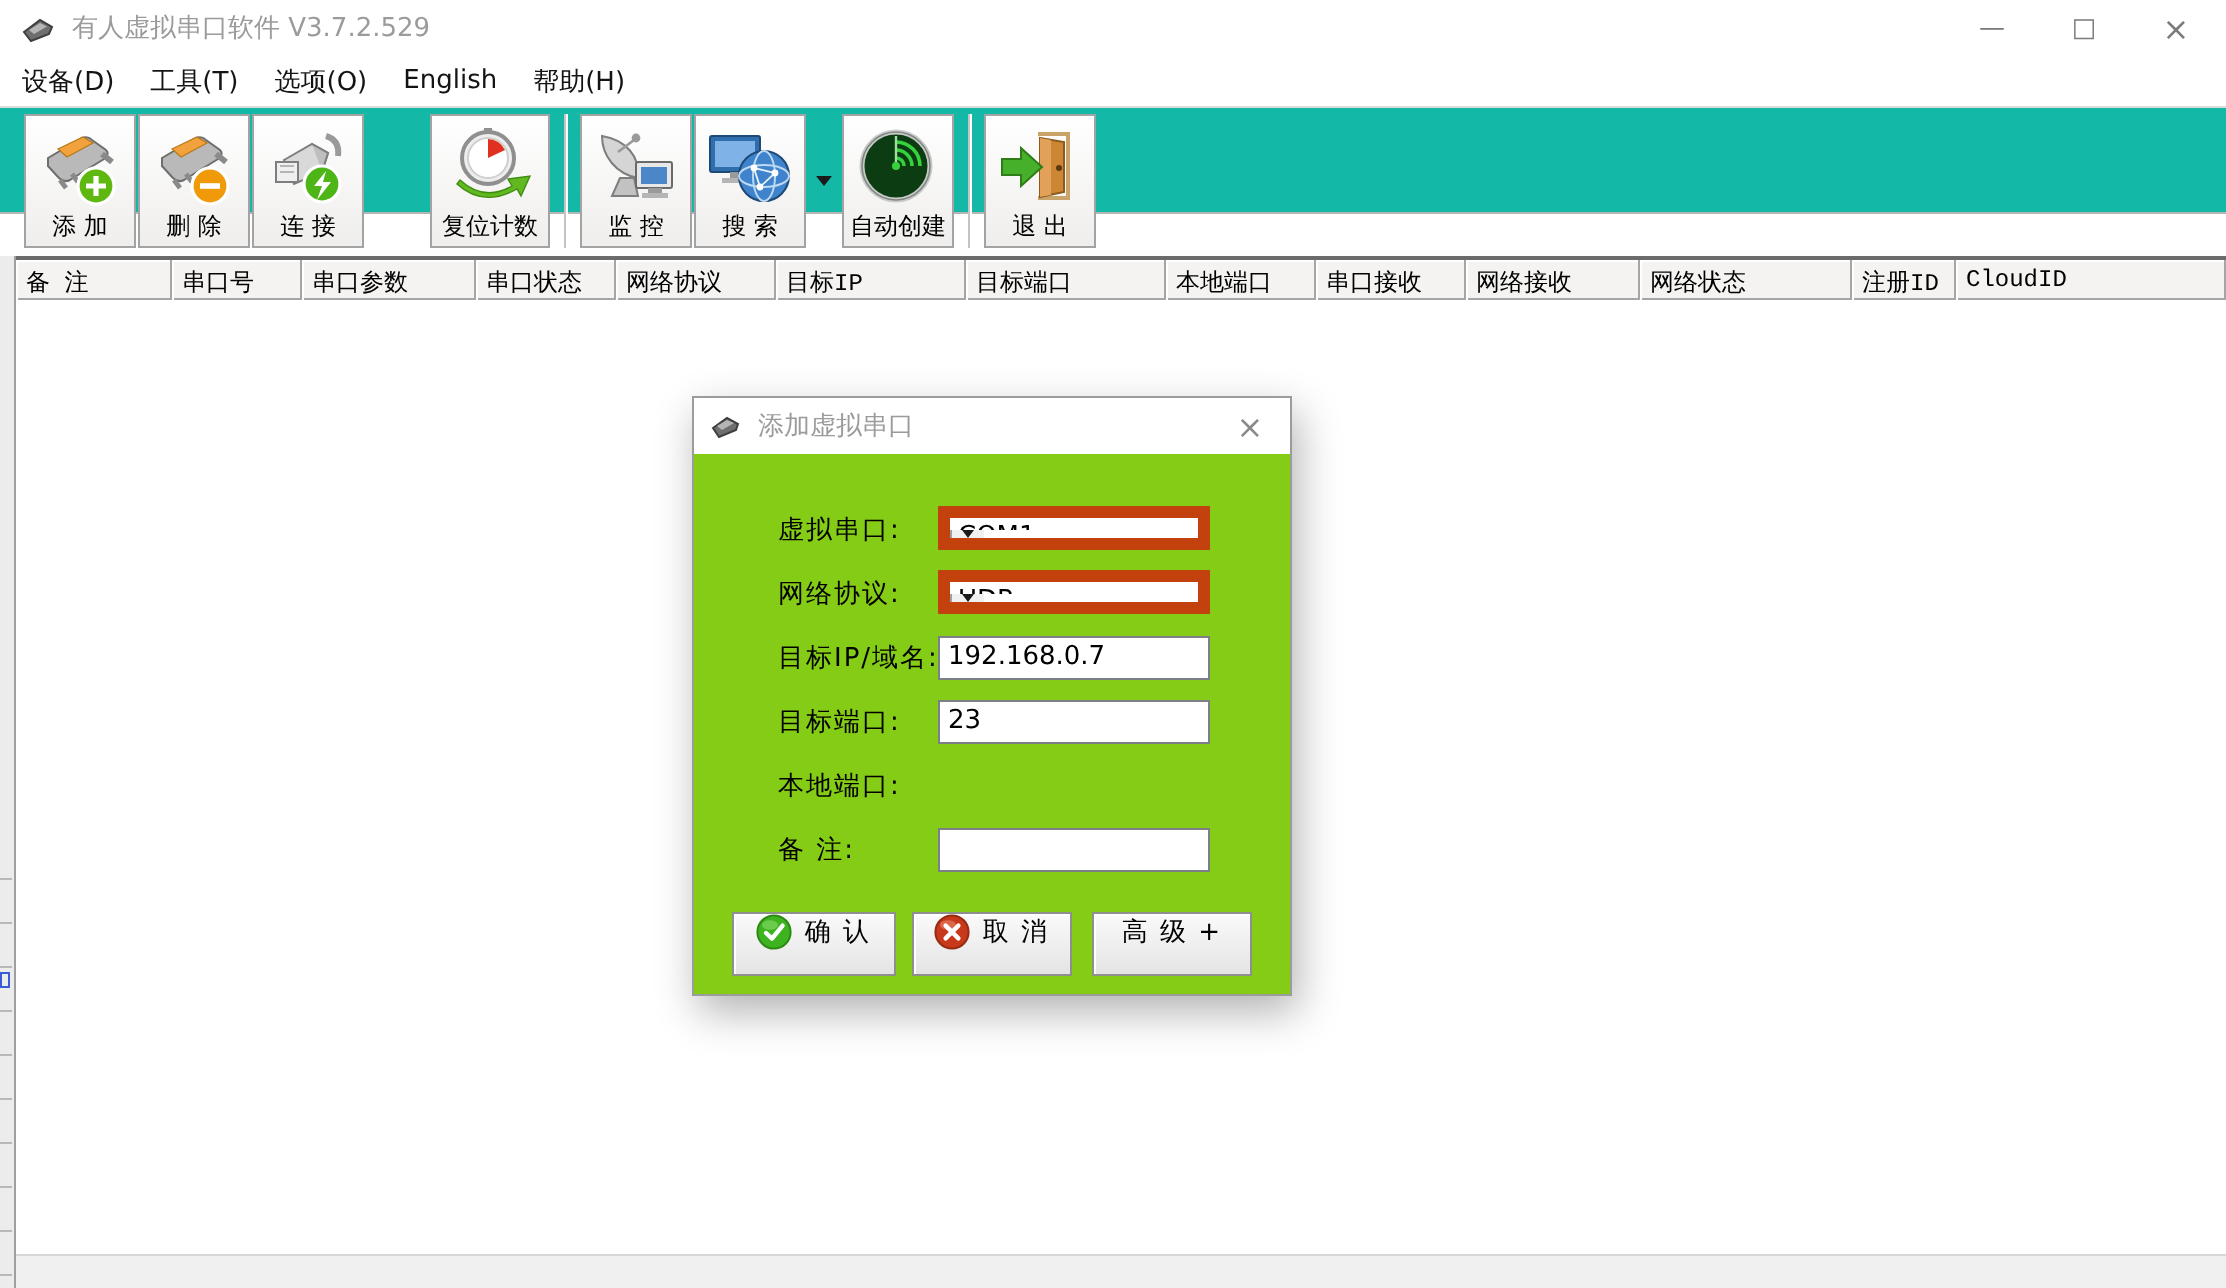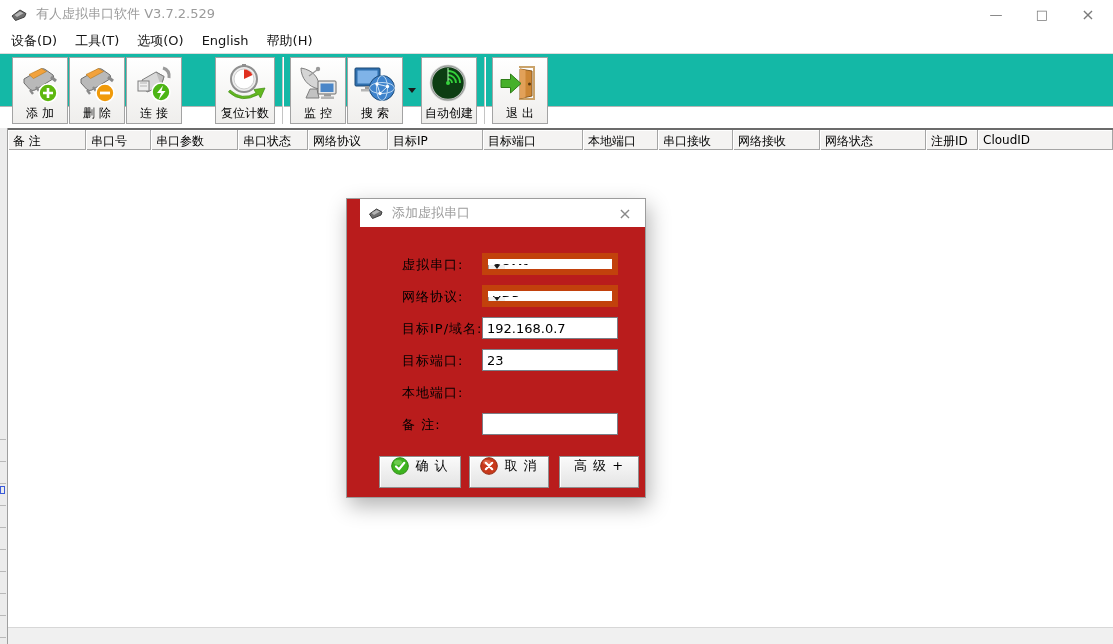--- a/index.html
+++ b/index.html
@@ -39,35 +39,35 @@
   
   .left-strip{ position:absolute; left:0; top:128px; width:8px; bottom:0;
     background:#ececec; border-right:1px solid #9f9f9f; }
   .strip-ticks{ position:absolute; left:0; right:1px; top:290px; height:275px;
     background:repeating-linear-gradient(to bottom, transparent 0 21px, #b9b9b9 21px 22px); }
   .strip-mark{ position:absolute; left:0; top:358px; width:5px; height:8px; border:1px solid #3b5bd9; }
 
   
   .list-panel{ position:absolute; left:8px; top:128px; right:0; bottom:19px;
     background:#fff; border-top:2px solid #6b6b6b; }
-  .table-header{ display:flex; height:20px; background:#6d28d9; }
+  .table-header{ display:flex; height:20px; background:#6d28d9;font-family:Liberation Mono, monospace; }
   .hcell{ padding:3px 0 0 5px; font-size:12px; color:#000; background:#f4f3f2;
     border-right:1px solid #a5a5a5; box-shadow:inset 1px 1px 0 #ffffff, inset 0 -1px 0 #a5a5a5;
     white-space:nowrap; overflow:hidden; cursor:default; }
   .hcell.last{ flex:1; }
   .table-body{ position:absolute; left:0; right:0; top:20px; bottom:0; background:#fff; }
 
   
   .statusbar{ position:absolute; left:8px; right:0; bottom:0; height:17px;
     background:#f0f0f0; border-top:1px solid #d7d7d7; box-shadow:0 -2px 0 #ffffff;
     font-size:11px; color:#444; }
 
   
   .dialog{ position:absolute; left:346px; top:198px; width:300px; height:300px;
-    background:#b91c1c; border:1px solid #9c9c9c; box-shadow:3px 8px 20px rgba(0,0,0,.30);padding-left:13px; }
+    background:#84cc16; border:1px solid #9c9c9c; box-shadow:3px 8px 20px rgba(0,0,0,.30); }
   .dlg-titlebar{ height:28px; background:#fff; display:flex; align-items:center; padding-left:8px; }
   .dlg-title{ color:#9b9b9b; font-size:13px; margin-left:6px; }
   .dlg-close{ margin-left:auto; width:40px; height:100%; display:flex; align-items:center;
     justify-content:center; color:#8a8a8a; font-size:16px; cursor:default; }
   .dlg-body{ position:relative; height:271px; }
   .dlg-label{ position:absolute; left:42px; font-size:13px; color:#000; letter-spacing:1px; white-space:nowrap; }
   .dlg-control{ position:absolute; left:122px; width:136px; height:22px; }
   .combo{ display:flex; width:100%; height:100%; border:6px solid #c2410c; background:#fff;flex-direction:column; }
   .combo-value{ flex:1; font-size:13px; padding:2px 0 0 4px; color:#000; overflow:hidden; }
   .combo-btn{ width:17px; background:#f0f0f0; border-left:1px solid #a0a0a0;

